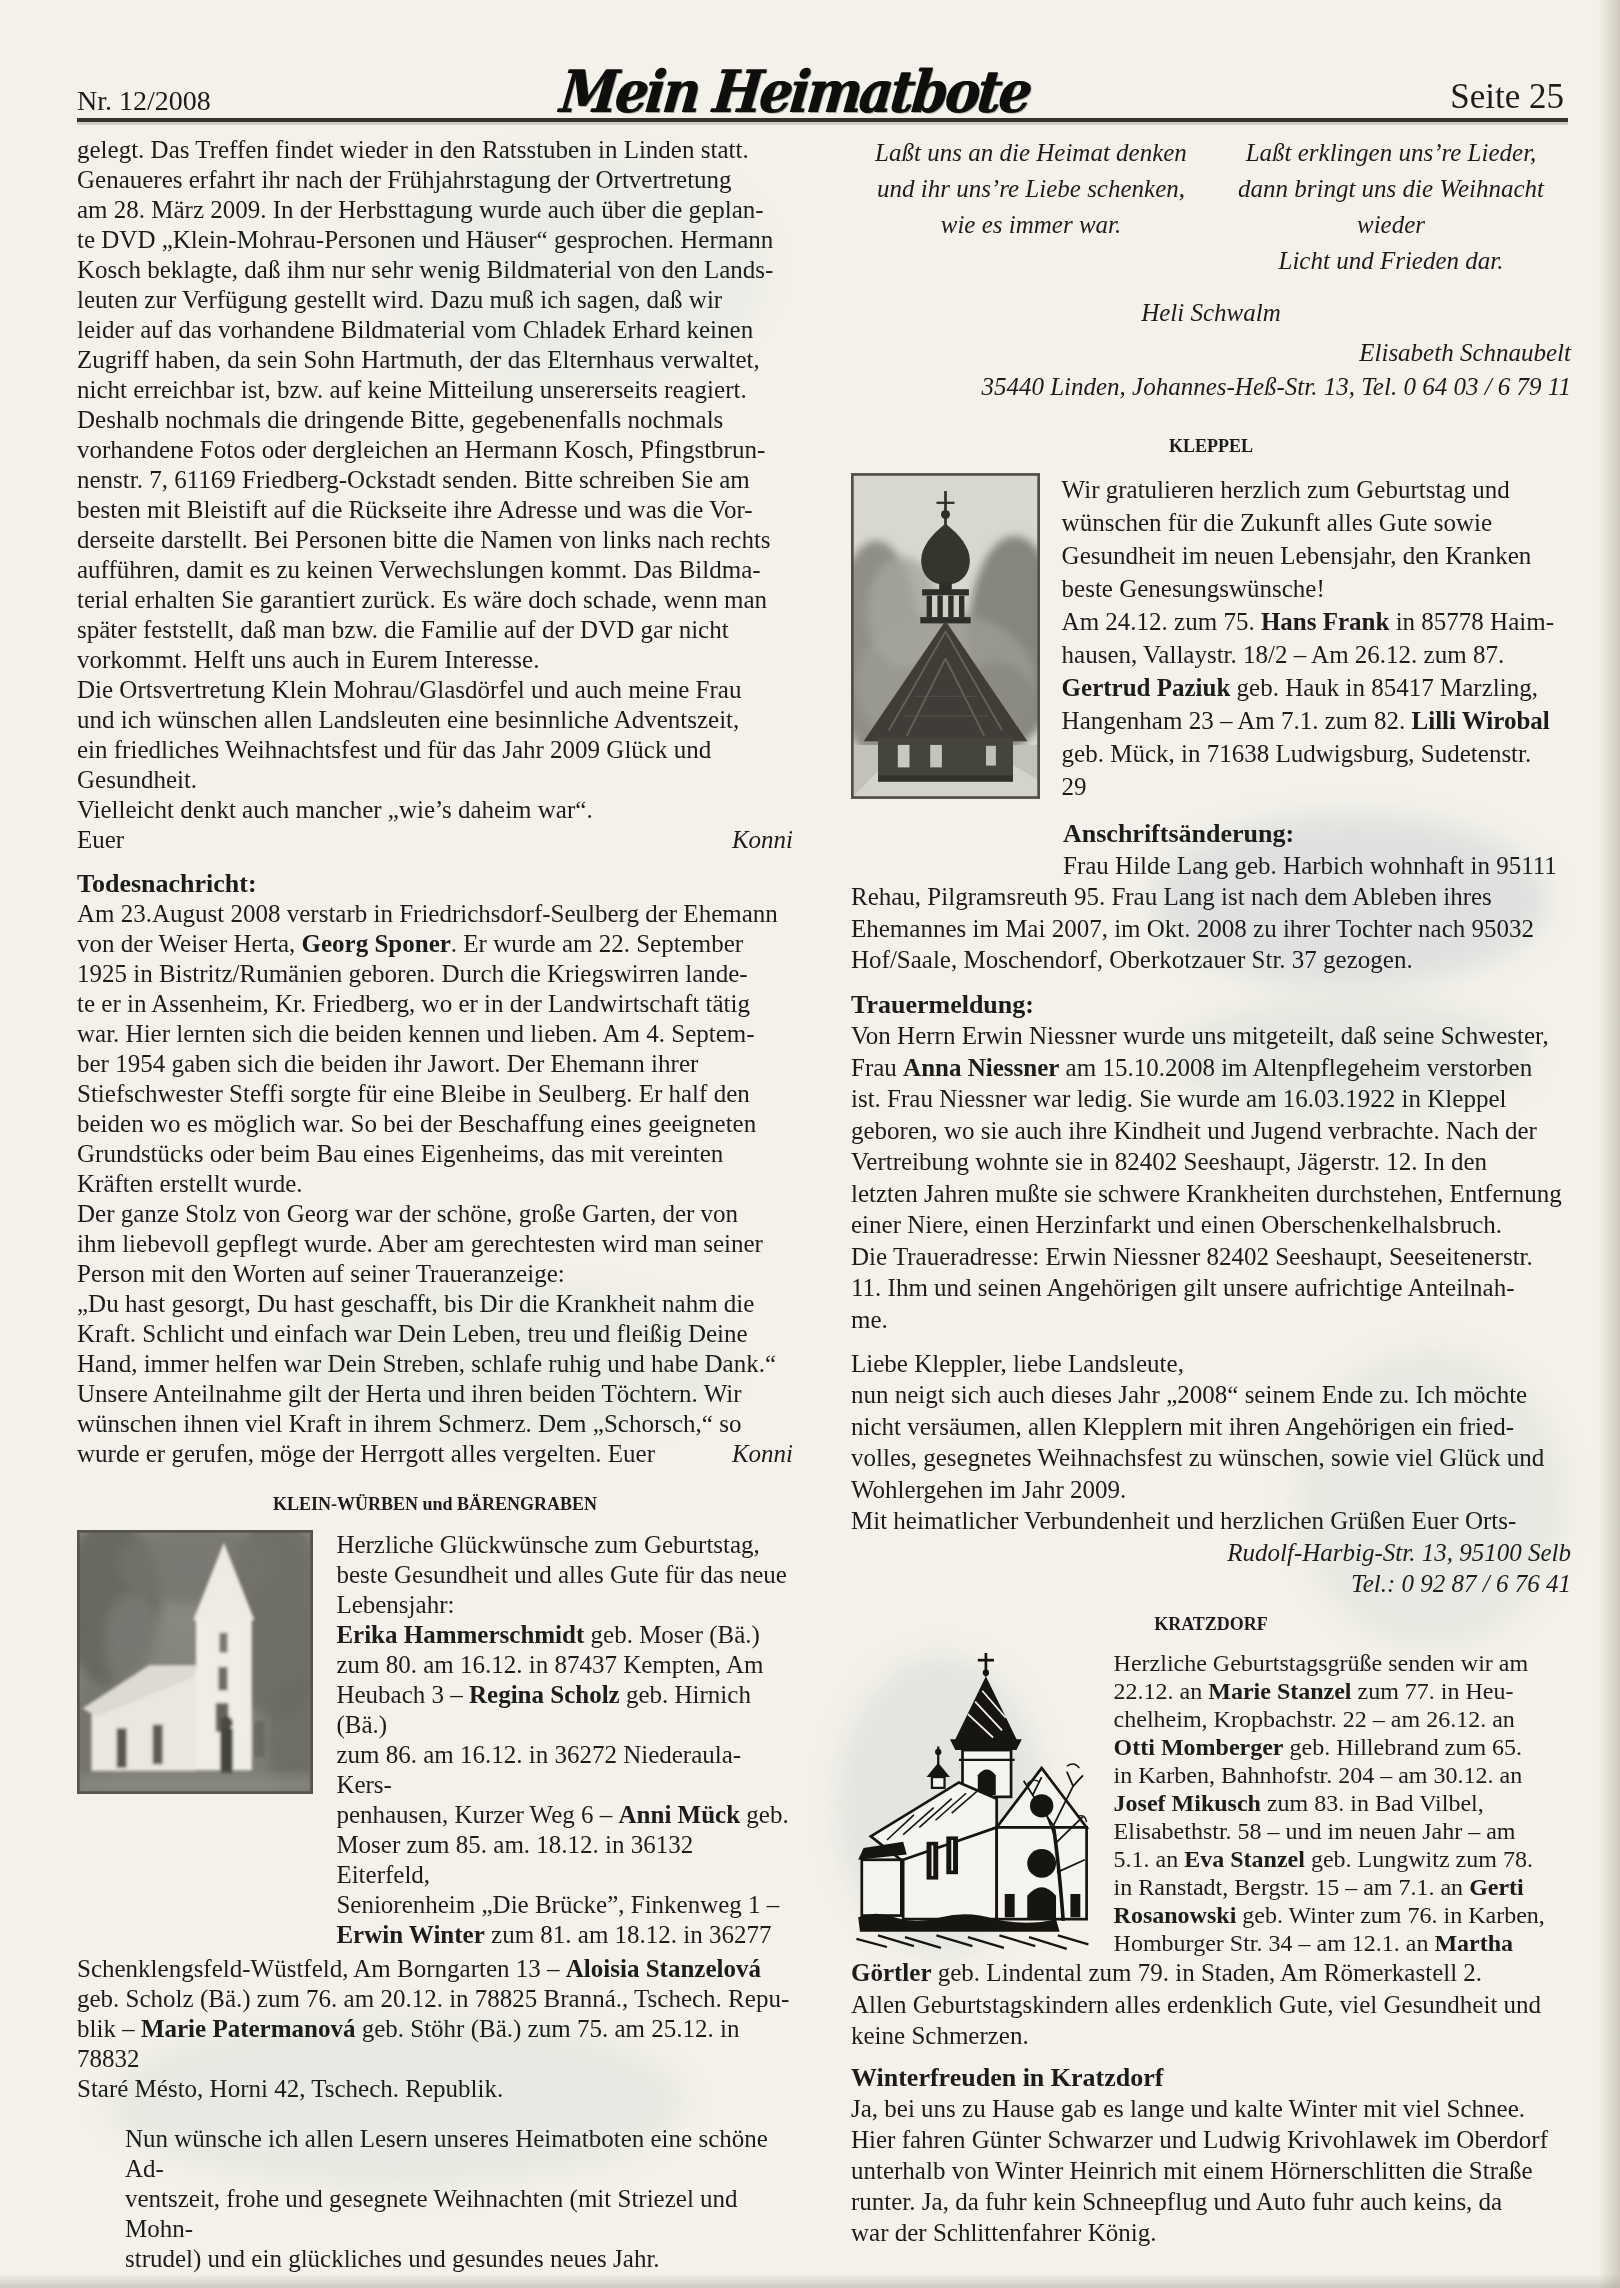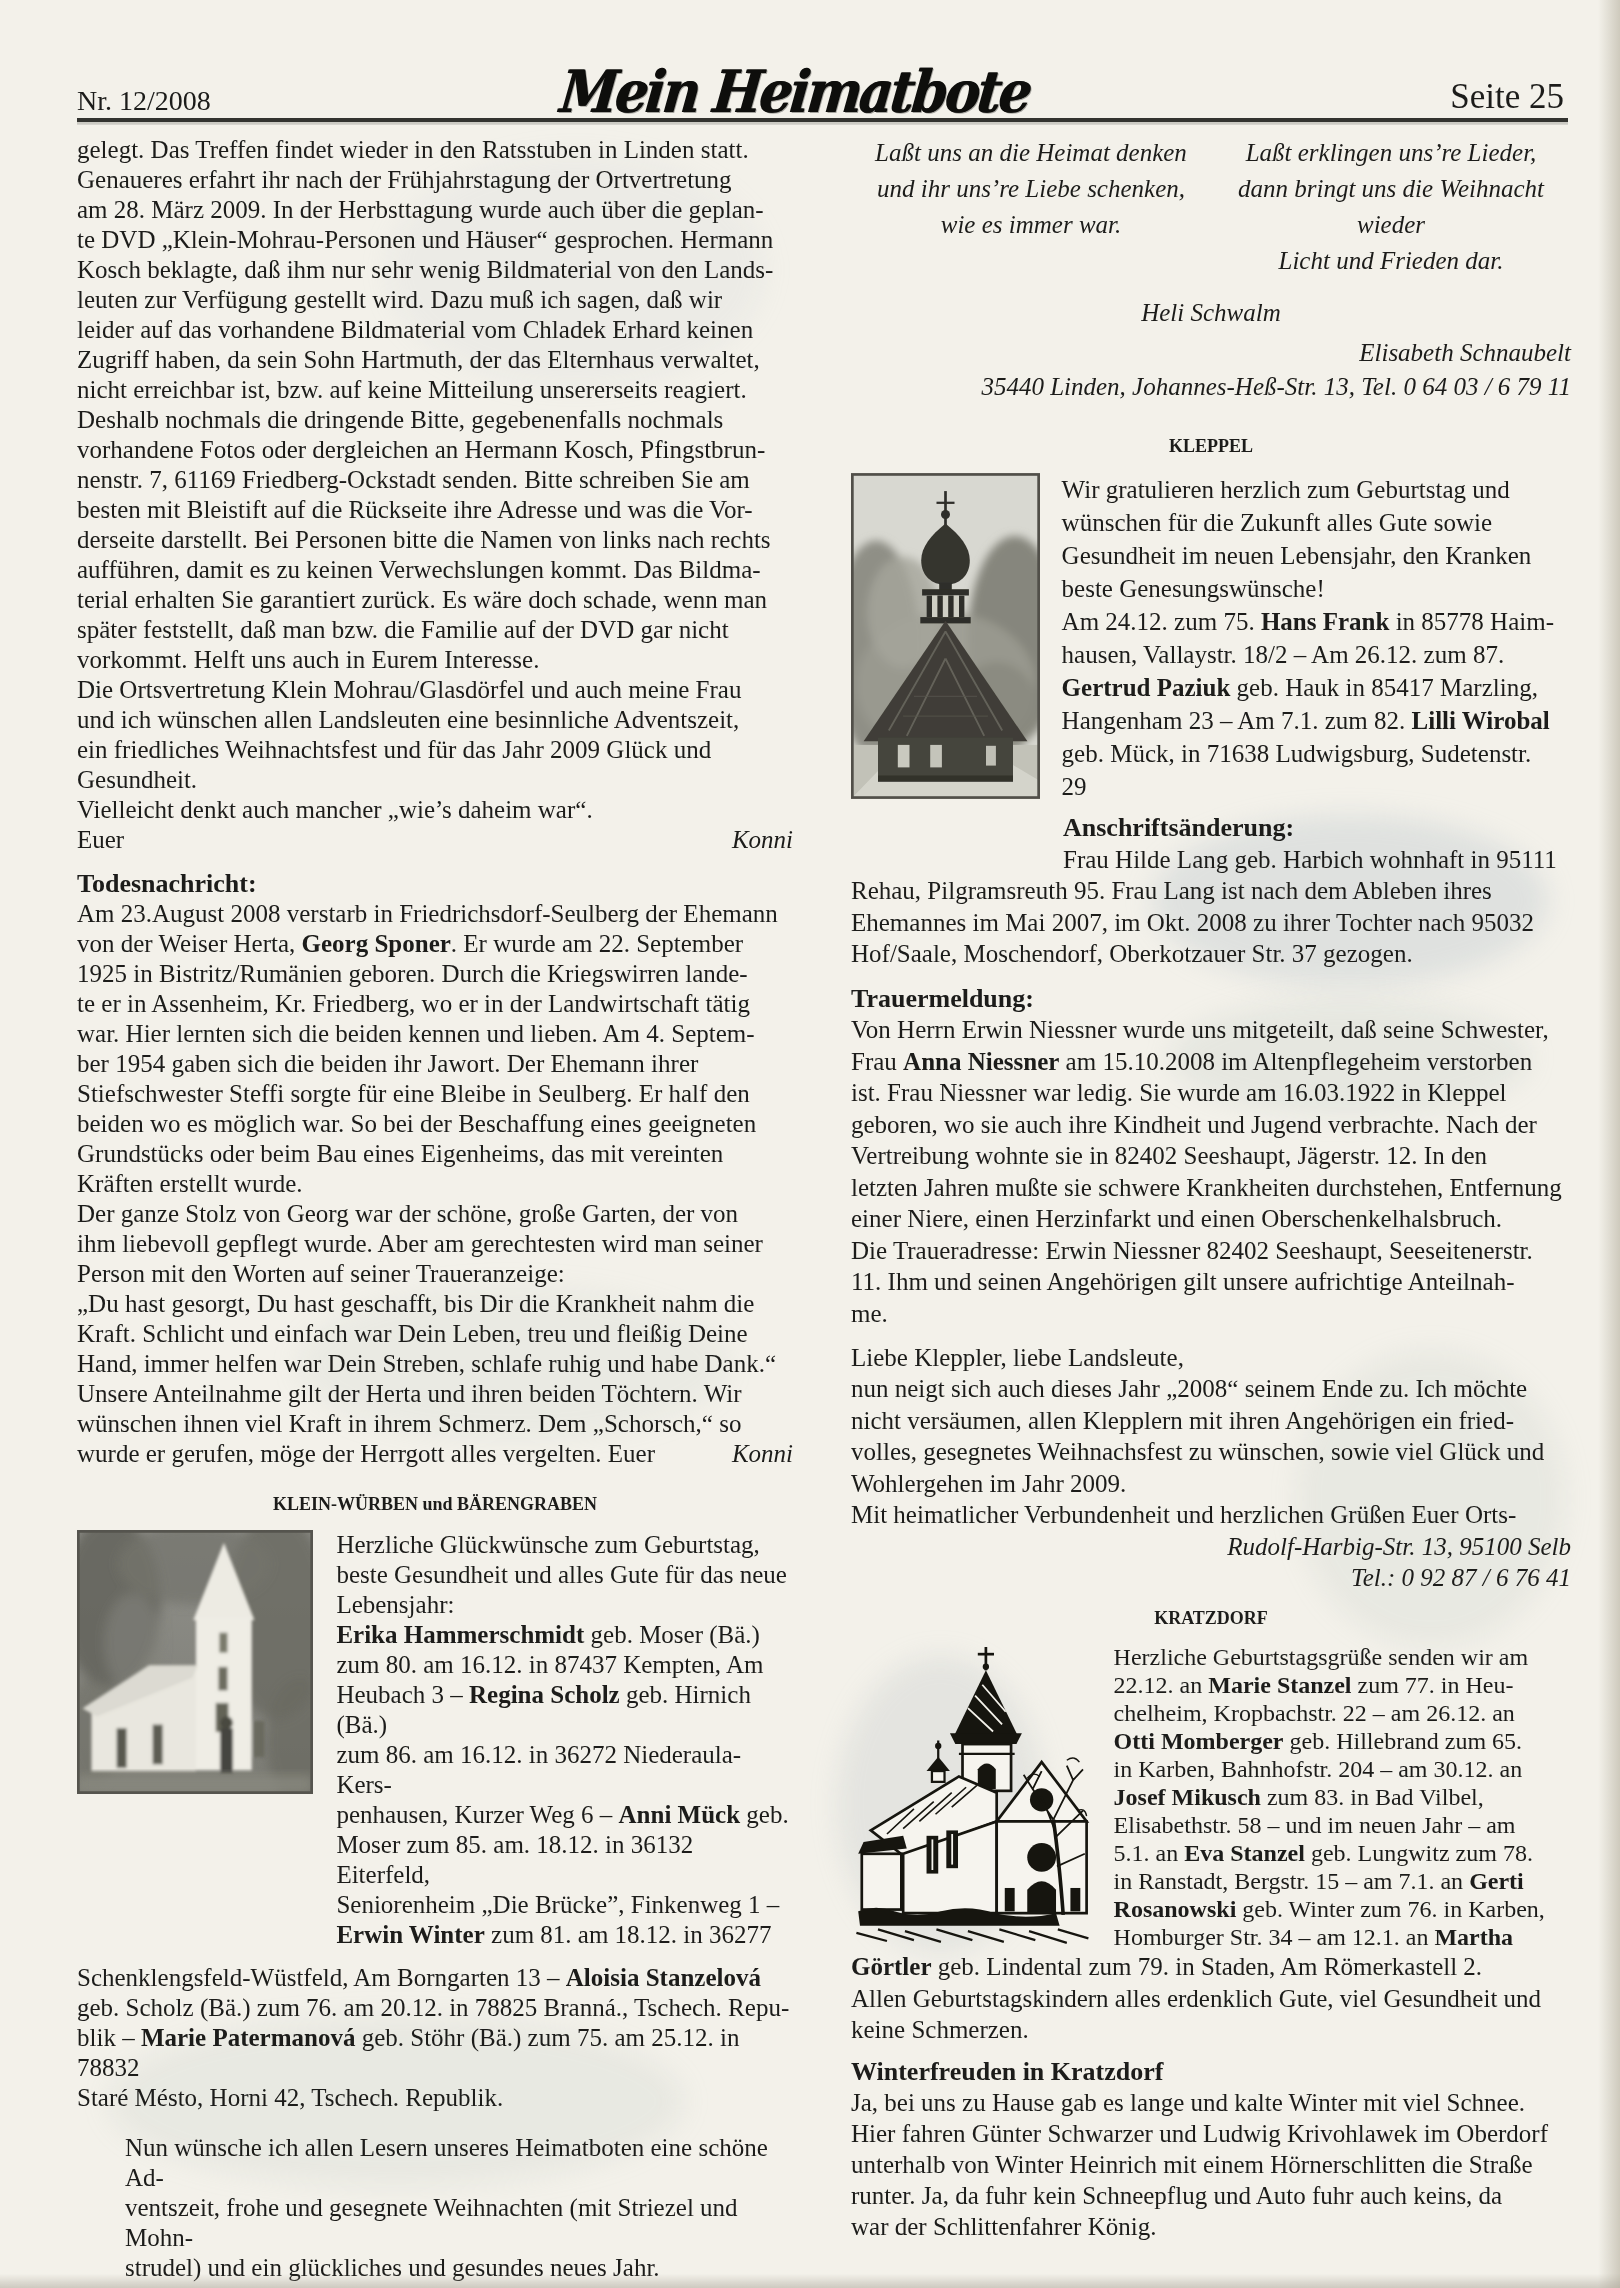--- a/index.html
+++ b/index.html
@@ -42,29 +42,29 @@
   .stanza{width:50%;text-align:center;line-height:36px;}
   .media-row{display:flex;}
   .media-row svg{flex:0 0 auto;}
   .mr-gap-l{margin-right:23.4px;}
   .mr-gap-r{margin-right:21.6px;}
   b{font-weight:bold;}
   
   .sec-euer{margin-top:0;}
   .sec-todes{margin-top:14.4px;}
   .kw-head{margin-top:20px;margin-bottom:10.8px;}
-  .kw-below{margin-top:13px;}
+  .kw-below{margin-top:4px;}
   .sec-nun{margin-top:20px;margin-left:48px;}
   .weih-head{margin-top:21.6px;margin-bottom:14.4px;font-size:31.5px;font-style:italic;}
   
   .poem-author{margin-top:18px;line-height:32px;text-align:center;}
   .sec-contact{margin-top:7.2px;line-height:34px;}
   .kleppel-head{margin-top:27px;margin-bottom:10.8px;}
   .kleppel-beside{line-height:33px;}
-  .sec-ansch{margin-top:9px;}
+  .sec-ansch{margin-top:15px;}
   .indent{margin-left:212px;}
   .sec-trauer{margin-top:12.6px;}
   .sec-letter{margin-top:12.6px;}
   .kratz-head{margin-top:9px;margin-bottom:9px;}
   .kratz-beside{line-height:28px;font-size:24px;}
   .sec-winter{margin-top:10.8px;line-height:31px;}
   .winter-body{line-height:31px;}
 </style>
 </head>
 <body>

